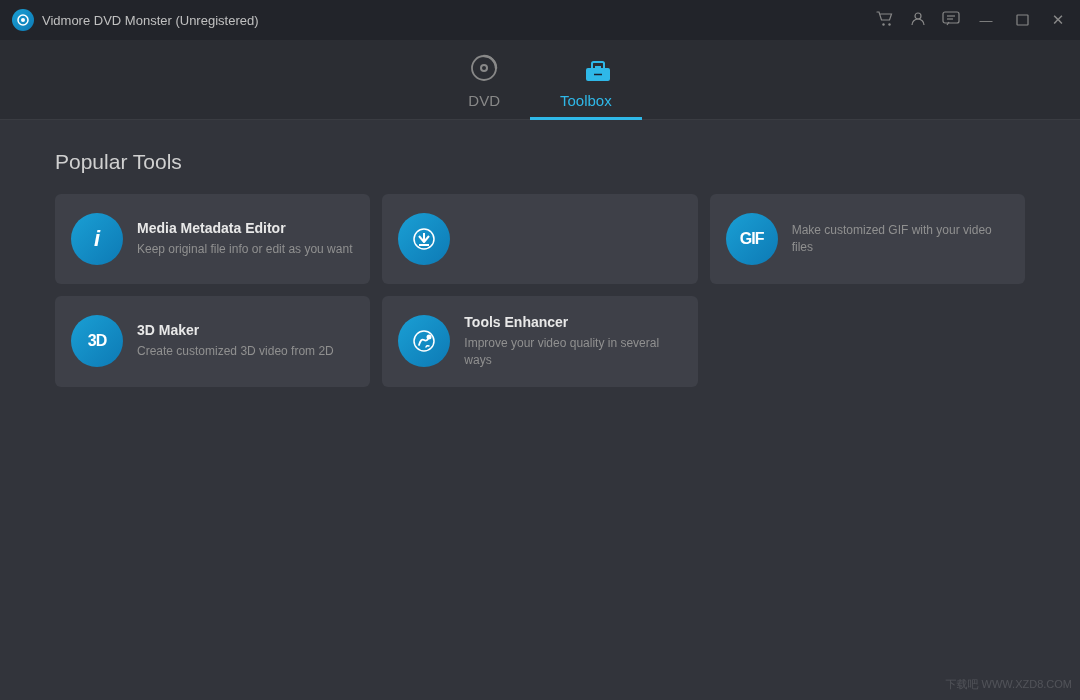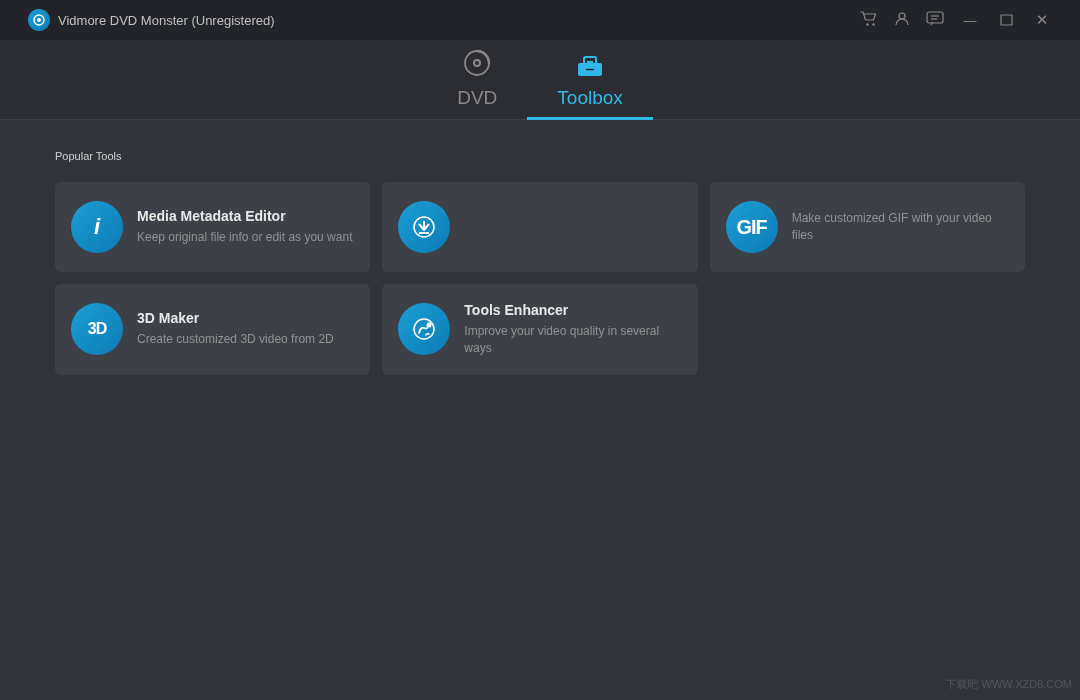--- a/index.html
+++ b/index.html
@@ -17,21 +17,21 @@
       overflow: hidden;
     }
 
     
     .title-bar {
       display: flex;
       align-items: center;
       justify-content: space-between;
       background-color: #22242a;
       height: 40px;
-      padding: 0 28px;
+      padding: 0 12px;
     }
 
     .title-bar-left {
       display: flex;
       align-items: center;
       gap: 8px;
     }
 
     .app-icon {
       width: 22px;
@@ -83,39 +83,40 @@
       cursor: pointer;
       color: #888;
       border-bottom: 3px solid transparent;
       margin-bottom: -1px;
       gap: 4px;
     }
 
     .nav-tab.active {
       color: #2fb8e8;
       border-bottom: 3px solid #2fb8e8;
+      align-items: flex-end;
     }
 
     .nav-tab .tab-icon {
       font-size: 22px;
     }
 
     .nav-tab .tab-label {
-      font-size: 19px;
+      font-size: 15px;
     }
 
     
     .main-content {
       background-color: #32343b;
       min-height: calc(700px - 120px);
       padding: 30px 55px;
     }
 
     .section-title {
-      font-size: 11px;
+      font-size: 21px;
       color: #d0d0d0;
       margin-bottom: 20px;
       font-weight: 400;
     }
 
     .tools-grid {
       display: grid;
       grid-template-columns: repeat(3, 1fr);
       gap: 12px;
       margin-bottom: 12px;
@@ -284,21 +285,21 @@
         <svg width="26" height="26" viewBox="0 0 26 26" fill="white">
           <circle cx="13" cy="13" r="10" fill="none" stroke="white" stroke-width="1.5"></circle>
           <polyline points="8,10 13,16 18,10" fill="none" stroke="white" stroke-width="2" stroke-linejoin="round"></polyline>
           <line x1="13" y1="7" x2="13" y2="16" stroke="white" stroke-width="2"></line>
           <line x1="8" y1="19" x2="18" y2="19" stroke="white" stroke-width="2"></line>
         </svg>
       </div>
     </div>
 
     <div class="tool-card">
-      <div class="tool-card-icon" style="font-size:20px;font-weight:900;letter-spacing:-1px;">GIF</div>
+      <div class="tool-card-icon" style="font-size:16px;font-weight:900;letter-spacing:-1px;">GIF</div>
       <div class="tool-card-info">
         <div class="tool-card-desc">Make customized GIF with your video files</div>
       </div>
     </div>
   </div>
 
   <div class="tools-row-2">
 
     <div class="tool-card">
       <div class="tool-card-icon" style="font-size:16px;font-weight:900;letter-spacing:-1px;">3D</div>

